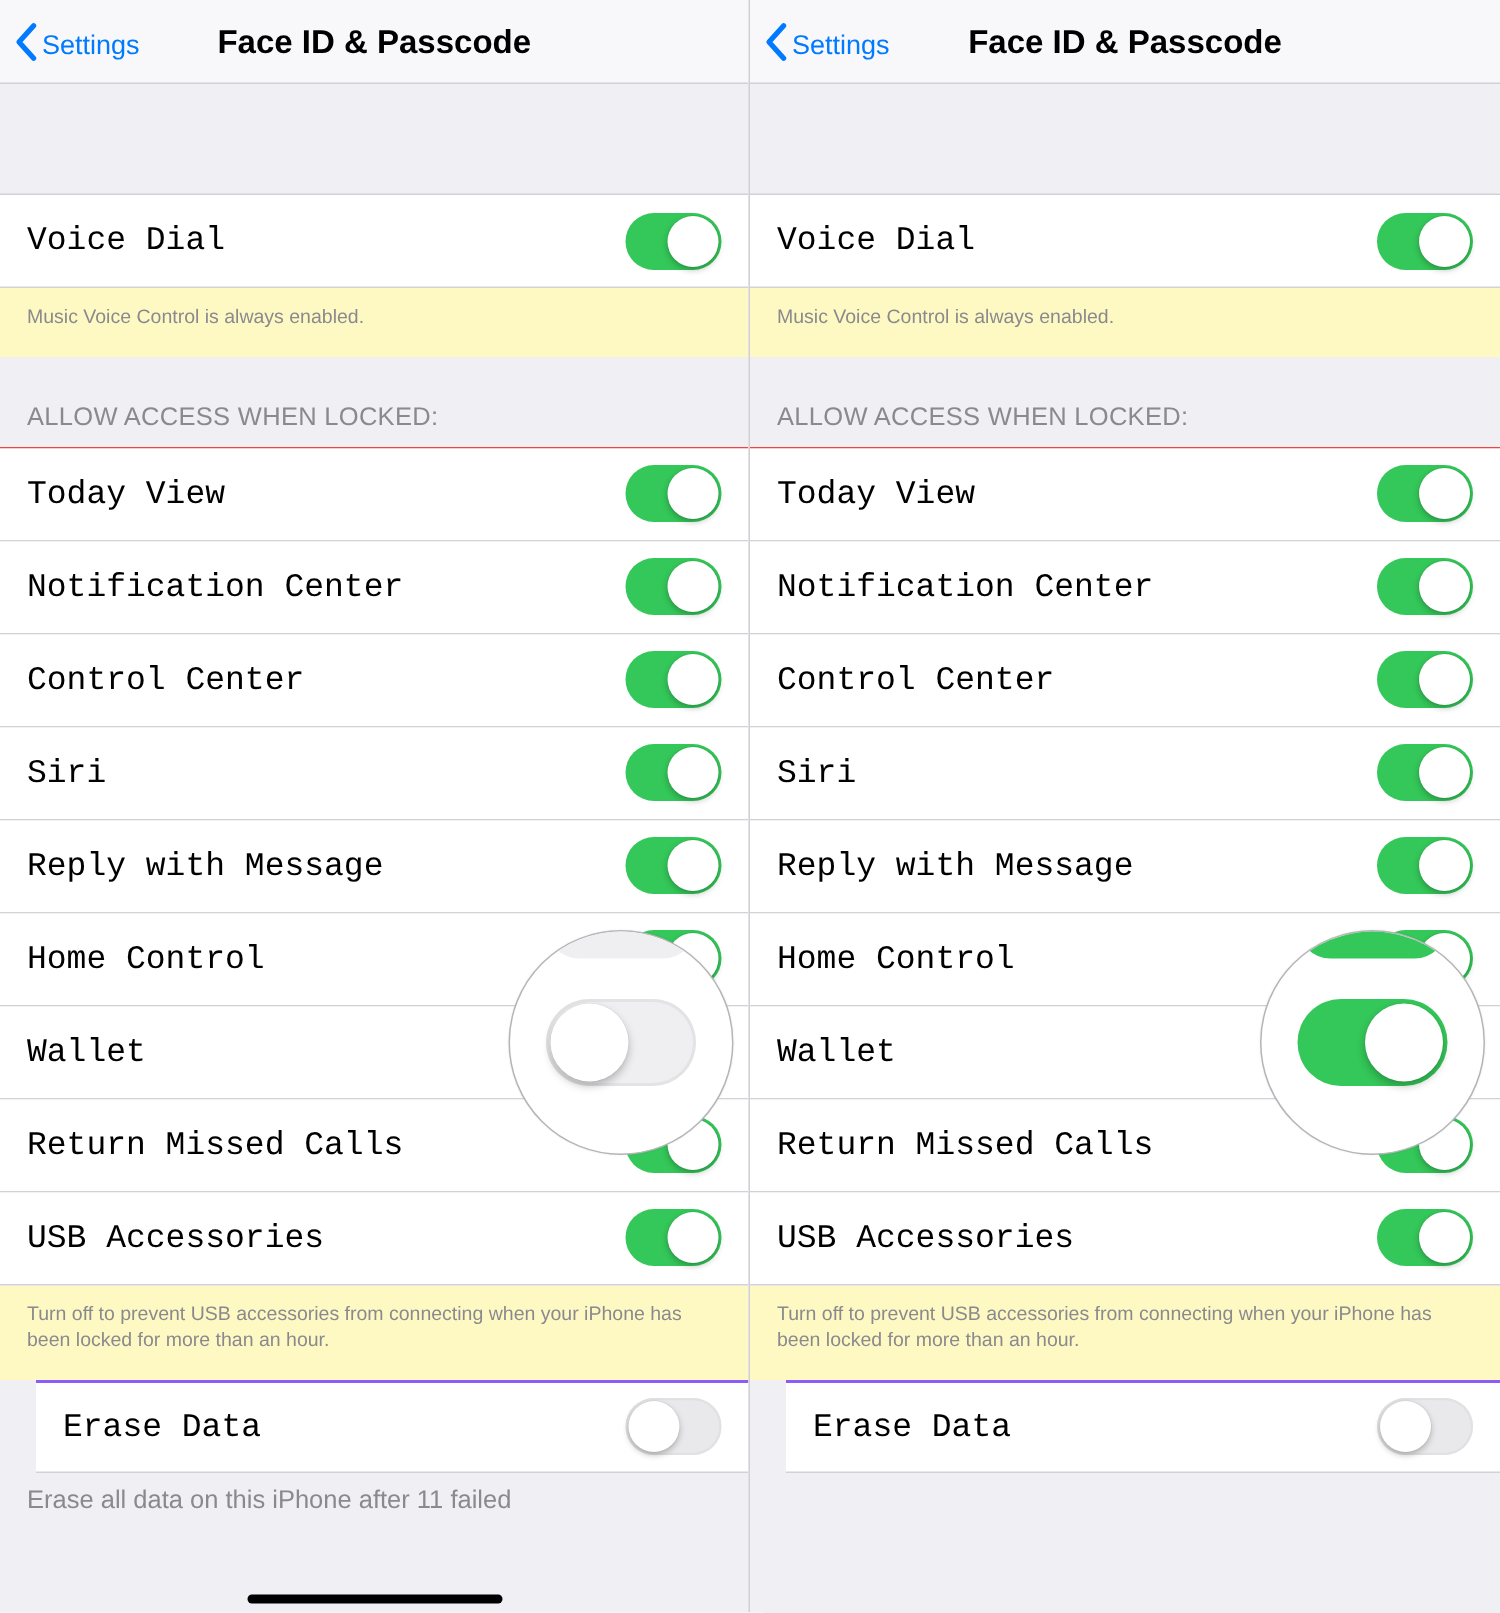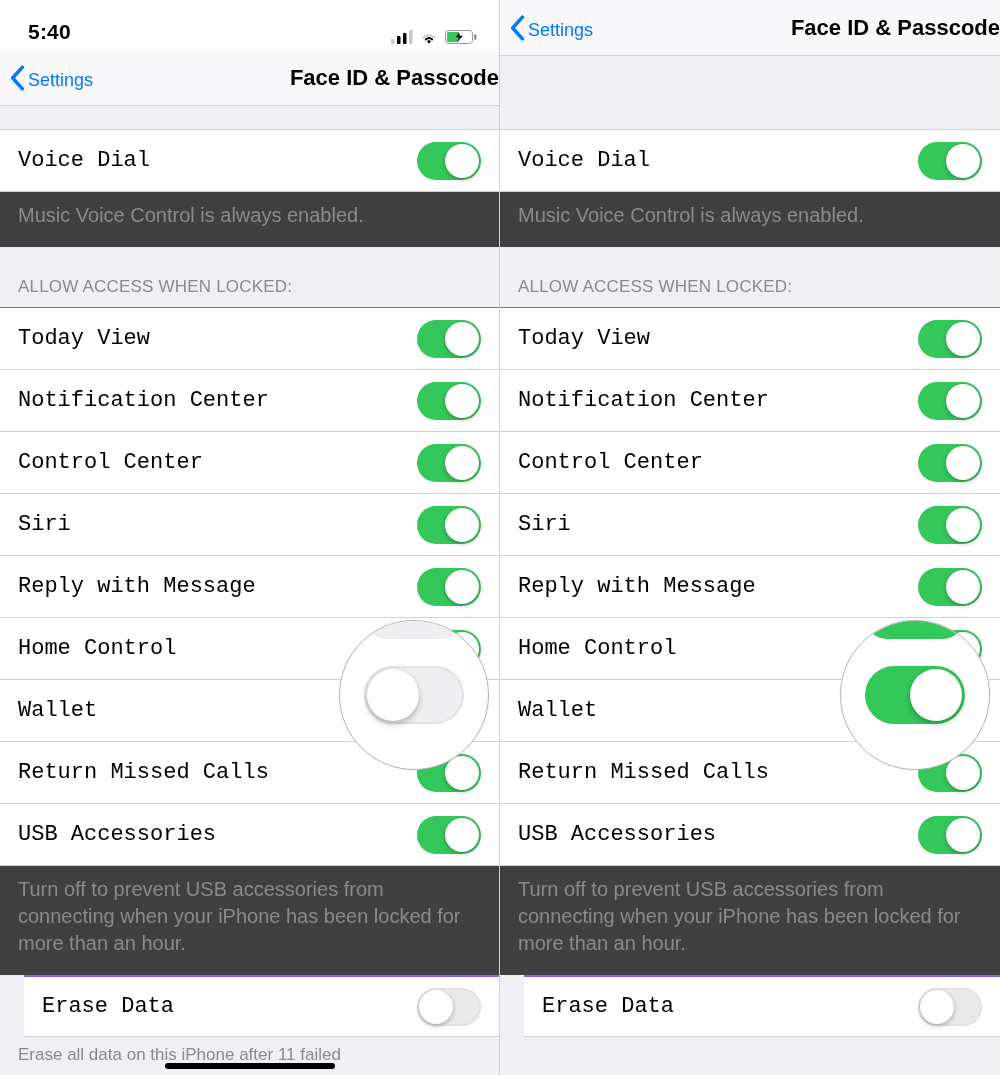--- a/index.html
+++ b/index.html
@@ -11,29 +11,29 @@
   
   .statusbar { height:50px; background:#fff; display:flex; align-items:flex-end; justify-content:space-between; padding:0 22px 6px 28px; }
   .sb-time { font-size:21px; font-weight:600; color:#000; letter-spacing:0.2px; }
   .sb-icons { display:flex; align-items:center; gap:6px; }
   .sb-icons svg { display:block; }
 
   
   .navheader { height:56px; background:#f8f8fa; border-bottom:1px solid #d1d1d6; display:flex; align-items:center; position:relative; }
   .back { display:flex; align-items:flex-end; color:#007aff; font-size:18px; padding-left:8px; cursor:pointer; }
   .back svg { margin-right:2px; }
-  .navtitle { position:absolute; left:0; right:0; text-align:right; font-size:22px; font-weight:600; color:#000; pointer-events:none; }
+  .navtitle { position:absolute; left:0; right:0; text-align:center; font-size:22px; font-weight:600; color:#000; pointer-events:none; }
 
   
   .scroll { position:absolute; top:106px; left:0; right:0; bottom:0; overflow:hidden; }
   .groupspacer { height:24px; background:#efeff4; border-bottom:1px solid #d1d1d6; }
   .cell { background:#fff; min-height:62px; display:flex; align-items:center; padding:0 18px 0 18px; border-bottom:1px solid #d1d1d6; position:relative;font-family:Liberation Mono, monospace; }
   .cell:last-of-type { border-bottom:1px solid #d1d1d6; }
   .cell .label { font-size:22px; color:#000; flex:1 1 auto; }
-  .footer { padding:10px 18px 18px 18px; font-size:20px; color:#8a8a8e; line-height:1.35; background:#404040; }
+  .footer { padding:10px 18px 18px 18px; font-size:13px; color:#8a8a8e; line-height:1.35; background:#fef9c3; }
   .header { padding:30px 18px 10px 18px; font-size:17px; color:#8a8a8e; background:#efeff4; letter-spacing:0.2px; border-bottom:1px solid #ef4444; }
 
   
   .toggle { width:64px; height:38px; border-radius:19px; position:relative; flex:0 0 auto; }
   .toggle .knob { position:absolute; width:34px; height:34px; background:#fff; border-radius:50%; top:2px; box-shadow:0 2px 4px rgba(0,0,0,0.25), 0 0 0 0.5px rgba(0,0,0,0.05); transition:none; }
   .toggle.on { background:#34c759; }
   .toggle.on .knob { right:2px; }
   .toggle.off { background:#e9e9eb; box-shadow: inset 0 0 0 1.5px #e1e1e3; }
   .toggle.off .knob { left:2px; }
 
@@ -53,42 +53,20 @@
 
   .truncated { color:#8a8a8e; font-size:17px; padding:8px 18px 0 18px; background:#efeff4; white-space:nowrap; overflow:hidden; }
   .eraseblock { border-top:2px solid #8b5cf6;margin-left:24px; }
 </style>
 </head>
 <body>
 
 <div class="stage">
 
   <div class="phone">
-    <div class="statusbar">
-      <div class="sb-time">5:40</div>
-      <div class="sb-icons">
-        <svg width="22" height="14" viewBox="0 0 22 14">
-            <rect x="0" y="9" width="3.5" height="5" rx="1" fill="#c7c7cc"></rect>
-            <rect x="6" y="6" width="3.5" height="8" rx="1" fill="#000"></rect>
-            <rect x="12" y="3" width="3.5" height="11" rx="1" fill="#000"></rect>
-            <rect x="18" y="0" width="3.5" height="14" rx="1" fill="#c7c7cc"></rect>
-          </svg>
-        <svg width="20" height="14" viewBox="0 0 20 14">
-            <path d="M10 13.2a1.6 1.6 0 100-3.2 1.6 1.6 0 000 3.2z" fill="#000"></path>
-            <path d="M4.4 7.6a8 8 0 0111.2 0" stroke="#c7c7cc" stroke-width="2" fill="none" stroke-linecap="round"></path>
-            <path d="M6.8 9.4a5 5 0 016.4 0" stroke="#000" stroke-width="2" fill="none" stroke-linecap="round"></path>
-          </svg>
-        <svg width="32" height="14" viewBox="0 0 32 14">
-            <rect x="0.5" y="0.5" width="27" height="13" rx="3" fill="none" stroke="#9a9a9e"></rect>
-            <rect x="29" y="4" width="2.5" height="6" rx="1.2" fill="#9a9a9e"></rect>
-            <rect x="2" y="2" width="12" height="10" rx="1.5" fill="#34c759"></rect>
-            <path d="M14 2 L11 7.2 L14 7.2 L12 12 L18 5.8 L14.6 5.8 Z" fill="#000"></path>
-          </svg>
-      </div>
-    </div>
 
     <div class="navheader">
       <div class="back">
         <svg width="18" height="26" viewBox="0 0 14 24">
             <path d="M12 2 L3 12 L12 22" stroke="#007aff" stroke-width="3.2" fill="none" stroke-linecap="round" stroke-linejoin="round"></path>
           </svg>
         <span>Settings</span>
       </div>
       <div class="navtitle">Face ID &amp; Passcode</div>
     </div>

